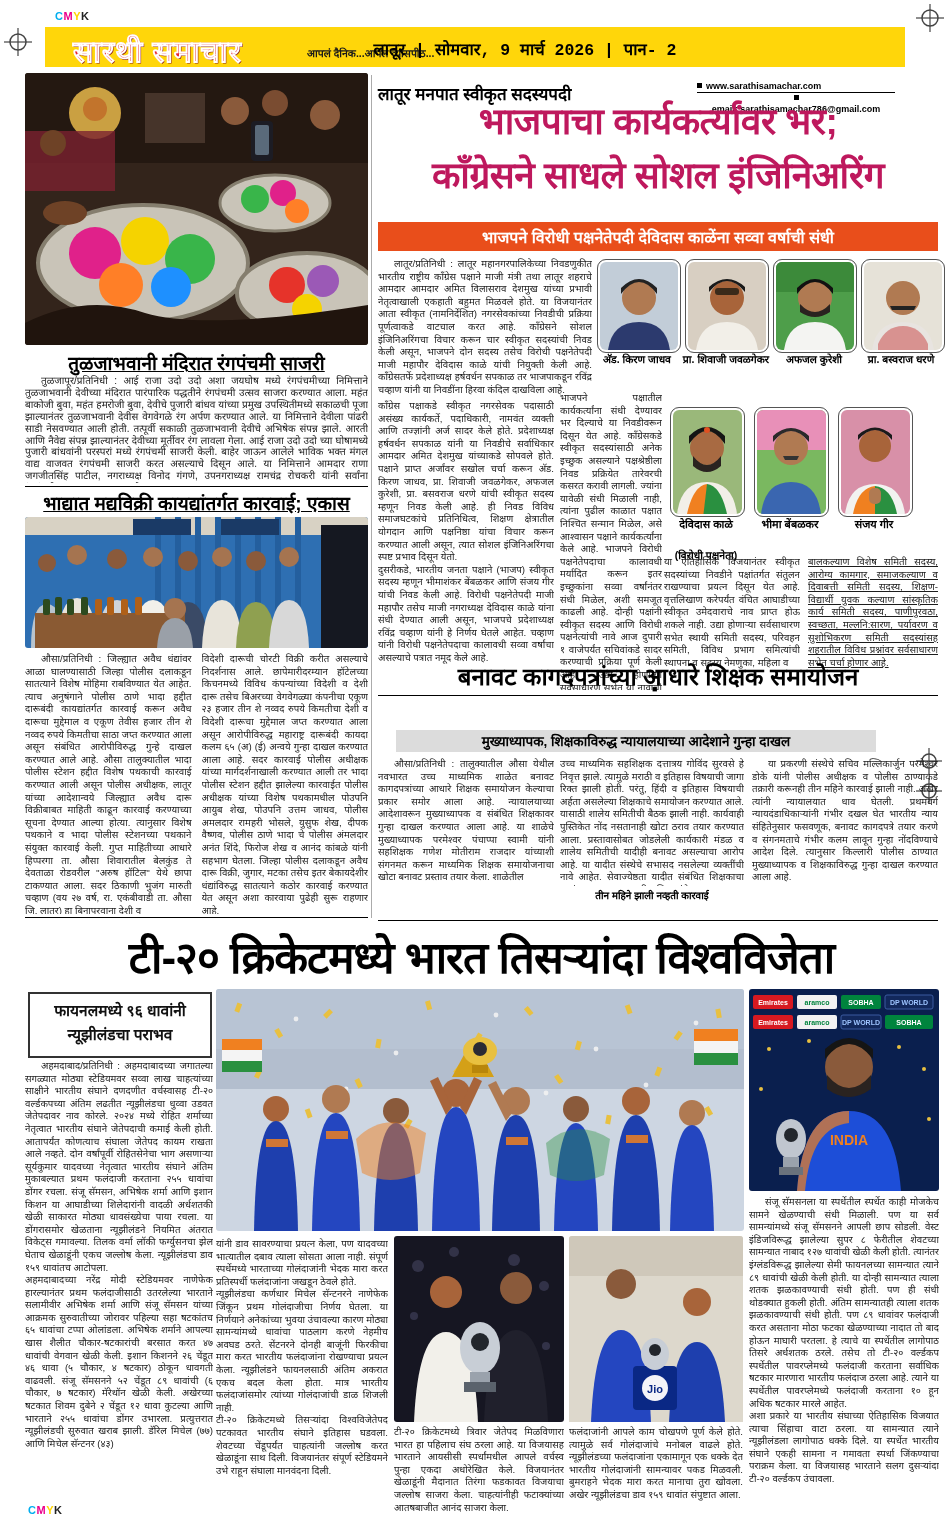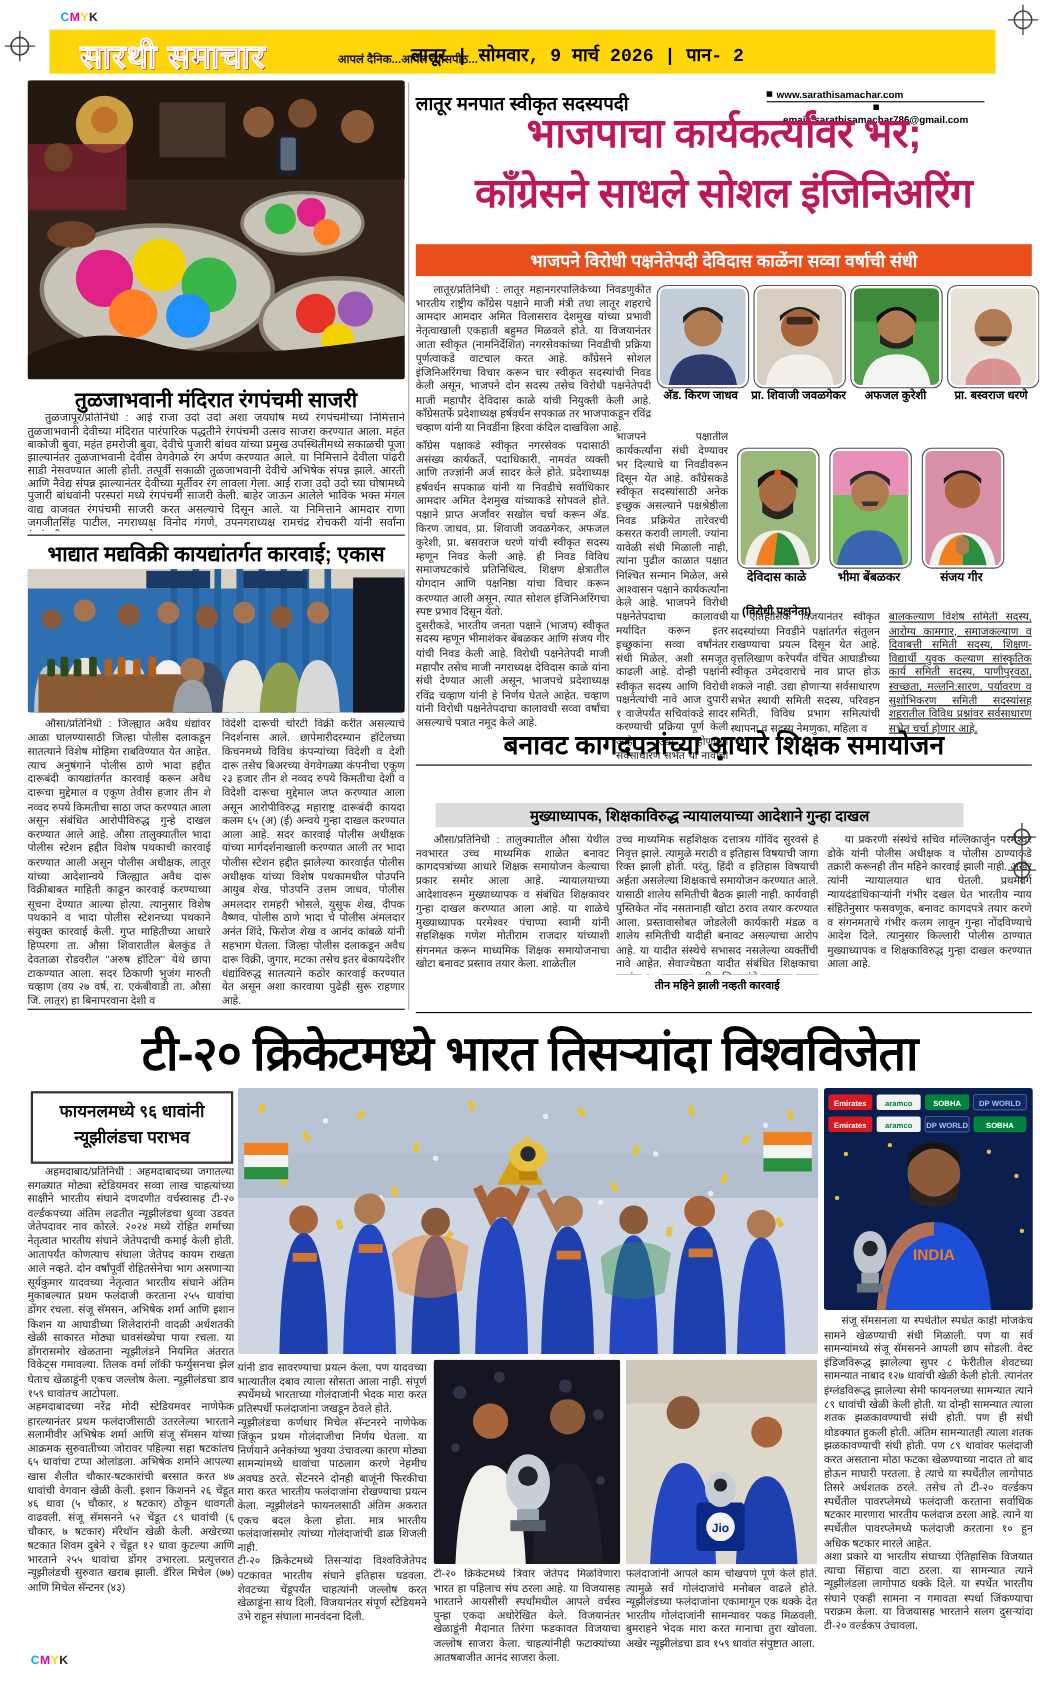--- a/index.html
+++ b/index.html
@@ -20,21 +20,21 @@
   .mast-tag{font-size:10.5px;font-weight:700;color:#1a1a1a;}
   .mast-date{font-size:16.5px;font-weight:800;color:#000;}
   .mast-info{font-size:9px;font-weight:700;color:#000;}
   .mast-info .row{display:flex;align-items:center;gap:4px;padding:1.5px 0;}
   .mast-info .row+.row{border-top:1.5px solid #000;flex-direction:column;}
   .sq{width:5px;height:5px;background:#000;display:inline-block;}
   .kicker{font-size:17px;font-weight:800;color:#000;}
   .bighead{font-size:37px;line-height:1.3;font-weight:800;color:#be185d;text-align:center;letter-spacing:-.5px;}
   .orangebar{background:#e94e1b;color:#fff;font-size:16px;font-weight:700;
              display:flex;align-items:center;justify-content:center;}
-  .secthead{font-size:19px;font-weight:800;color:#000;text-align:center;}
+  .secthead{font-size:19px;font-weight:800;color:#000;text-align:center;text-decoration:underline;}
   .teachhead{font-size:24px;font-weight:800;color:#000;text-align:center;}
   .graybar{background:#dcdcdc;color:#000;font-size:13.5px;font-weight:700;
            display:flex;align-items:center;justify-content:center;}
   .crichead{font-size:44px;font-weight:800;color:#000;text-align:center;letter-spacing:-1px;}
   .cricsub{border:2px solid #333;font-size:15.5px;font-weight:800;text-align:center;
            line-height:1.55;padding-top:5px;}
   .pname{font-size:10.5px;font-weight:800;text-align:center;color:#000;}
   .photo{border-radius:3px;overflow:hidden;}
   .portrait{border-radius:8px;overflow:hidden;border:2px solid #fff;outline:1px solid #555;
             box-shadow:0 0 0 1px #ddd;}

